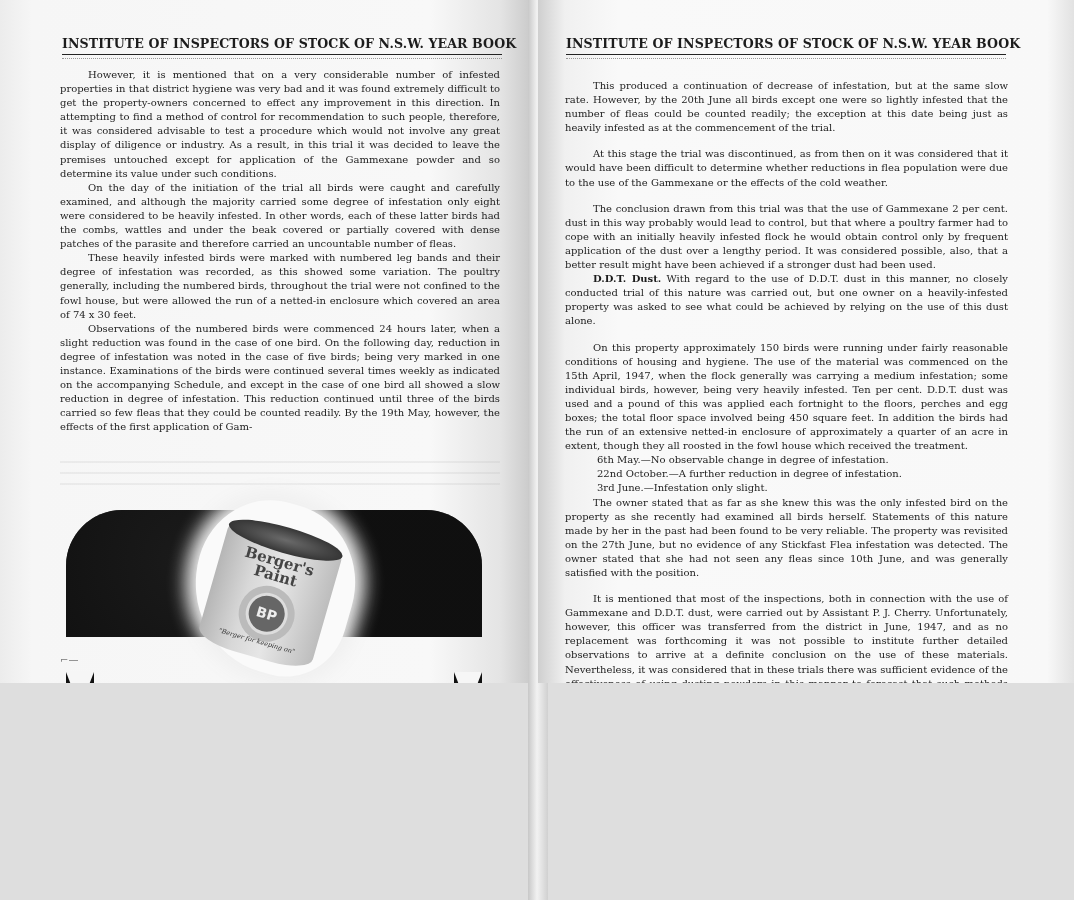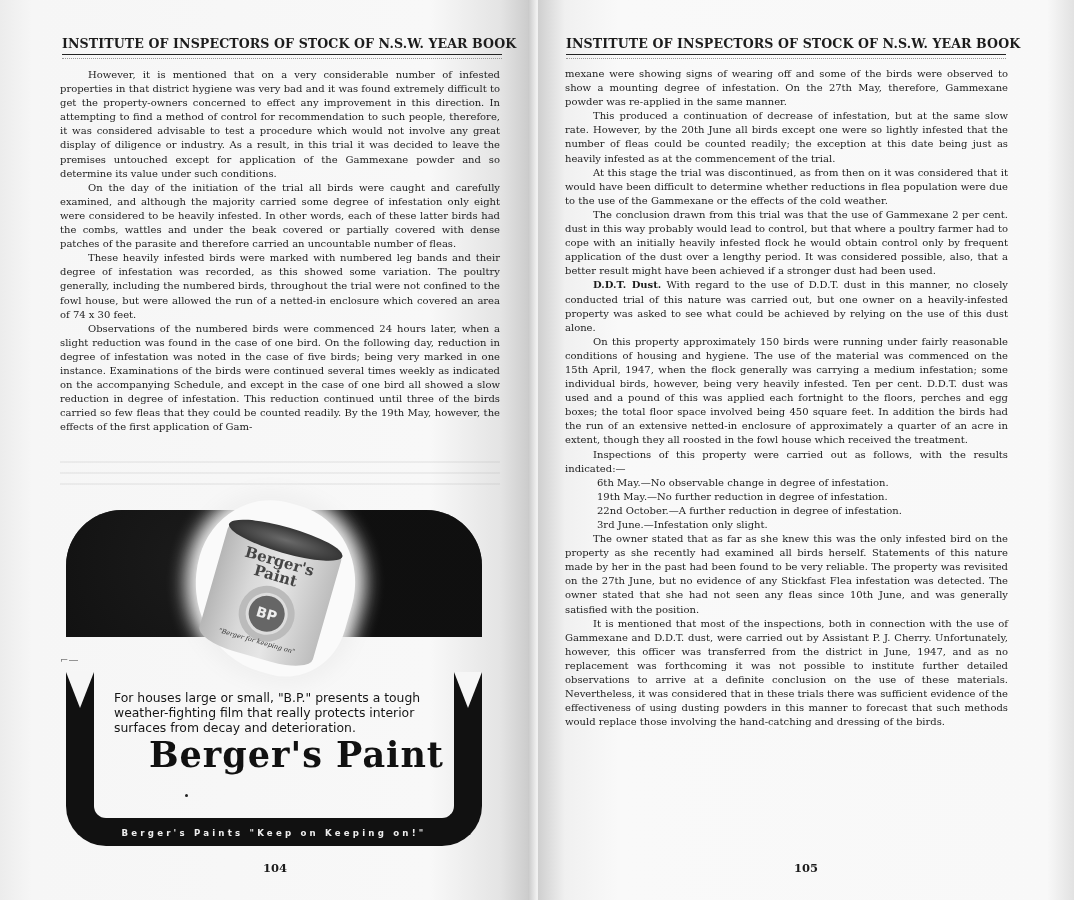--- a/index.html
+++ b/index.html
@@ -1,29 +1,29 @@
 <!DOCTYPE html>
 <html><head>
 <meta charset="utf-8">
 <style>
   html, body { margin:0; padding:0; }
   body { width:1074px; height:900px; background:#dedede; overflow:hidden; position:relative; font-family:"DejaVu Serif", serif; color:#1c1c1c; }
-  .page { position:absolute; top:0; height:900px; overflow:hidden; }
+  .page { position:absolute; top:0; height:683px; overflow:hidden; }
   .page-left { left:0; width:538px; background:linear-gradient(to right,#ececec 0%,#f6f6f6 6%,#f8f8f8 80%,#e4e4e4 93%,#c4c4c4 100%); }
   .page-right { left:538px; width:536px; background:linear-gradient(to right,#cfcfcf 0%,#f0f0f0 5%,#f9f9f9 15%,#f8f8f8 95%,#e2e2e2 100%); }
   .gutter { position:absolute; left:528px; top:0; width:20px; height:900px; background:linear-gradient(to right,#c8c8c8,#f2f2f2 45%,#d0d0d0); }
   .running-head { position:absolute; font-family:"DejaVu Serif", serif; font-weight:bold; font-size:12.6px; letter-spacing:0.1px; white-space:nowrap; border-bottom:1.6px solid #222; padding-bottom:3px; }
   .running-head::after { content:""; position:absolute; left:0; right:0; bottom:-5px; border-bottom:1px dotted #999; }
   .left .running-head { left:62px; top:36px; width:440px; }
   .right .running-head { left:28px; top:36px; width:440px; }
   .body-text { position:absolute; font-size:10px; line-height:14.1px; text-align:justify; }
   .left .body-text { left:60px; top:68px; width:440px; }
   .right .body-text { left:27px; top:67px; width:443px; }
   .body-text p { margin:0; text-indent:28px; }
-  .body-text p.gap { margin-top:0; }
+  .body-text p.gap { margin-top:12px; }
   .body-text p.noindent { text-indent:0; }
   .body-text b { font-weight:bold; }
   .schedule { margin:0; padding:0; list-style:none; }
   .schedule li { padding-left:80px; text-indent:-48px; }
   .page-num { position:absolute; top:861px; font-size:11.5px; font-weight:bold; }
   .left .page-num { left:263px; }
   .right .page-num { left:256px; }
   
   .ad { position:absolute; left:66px; top:510px; width:416px; height:336px; }
   .ad-top { position:absolute; left:0; top:0; width:416px; height:127px; background:#121212; border-radius:56px 56px 0 0; overflow:hidden; }
@@ -89,30 +89,27 @@
 
   <div class="page-num">104</div>
 </div>
 
 <div class="gutter"></div>
 
 <div class="page page-right right">
   <div class="running-head">INSTITUTE OF INSPECTORS OF STOCK OF N.S.W. YEAR BOOK</div>
 
   <div class="body-text">
-    <p class="noindent">mexane were showing signs of wearing off and some of the birds were observed to show a mounting degree of infestation. On the 27th May, therefore, Gammexane powder was re-applied in the same manner.</p>
     <p class="gap">This produced a continuation of decrease of infestation, but at the same slow rate. However, by the 20th June all birds except one were so lightly infested that the number of fleas could be counted readily; the exception at this date being just as heavily infested as at the commencement of the trial.</p>
     <p class="gap">At this stage the trial was discontinued, as from then on it was considered that it would have been difficult to determine whether reductions in flea population were due to the use of the Gammexane or the effects of the cold weather.</p>
     <p class="gap">The conclusion drawn from this trial was that the use of Gammexane 2 per cent. dust in this way probably would lead to control, but that where a poultry farmer had to cope with an initially heavily infested flock he would obtain control only by frequent application of the dust over a lengthy period. It was considered possible, also, that a better result might have been achieved if a stronger dust had been used.</p>
     <p><b>D.D.T. Dust.</b> <span>With regard to the use of D.D.T. dust in this manner, no closely conducted trial of this nature was carried out, but one owner on a heavily-infested property was asked to see what could be achieved by relying on the use of this dust alone.</span></p>
     <p class="gap">On this property approximately 150 birds were running under fairly reasonable conditions of housing and hygiene. The use of the material was commenced on the 15th April, 1947, when the flock generally was carrying a medium infestation; some individual birds, however, being very heavily infested. Ten per cent. D.D.T. dust was used and a pound of this was applied each fortnight to the floors, perches and egg boxes; the total floor space involved being 450 square feet. In addition the birds had the run of an extensive netted-in enclosure of approximately a quarter of an acre in extent, though they all roosted in the fowl house which received the treatment.</p>
-    <p>Inspections of this property were carried out as follows, with the results indicated:—</p>
     <ul class="schedule">
       <li><span>6th May.</span><span>—No observable change in degree of infestation.</span></li>
-      <li><span>19th May.</span><span>—No further reduction in degree of infestation.</span></li>
       <li><span>22nd October.</span><span>—A further reduction in degree of infestation.</span></li>
       <li><span>3rd June.</span><span>—Infestation only slight.</span></li>
     </ul>
     <p>The owner stated that as far as she knew this was the only infested bird on the property as she recently had examined all birds herself. Statements of this nature made by her in the past had been found to be very reliable. The property was revisited on the 27th June, but no evidence of any Stickfast Flea infestation was detected. The owner stated that she had not seen any fleas since 10th June, and was generally satisfied with the position.</p>
     <p class="gap">It is mentioned that most of the inspections, both in connection with the use of Gammexane and D.D.T. dust, were carried out by Assistant P. J. Cherry. Unfortunately, however, this officer was transferred from the district in June, 1947, and as no replacement was forthcoming it was not possible to institute further detailed observations to arrive at a definite conclusion on the use of these materials. Nevertheless, it was considered that in these trials there was sufficient evidence of the effectiveness of using dusting powders in this manner to forecast that such methods would replace those involving the hand-catching and dressing of the birds.</p>
   </div>
 
   <div class="page-num">105</div>
 </div>
 

